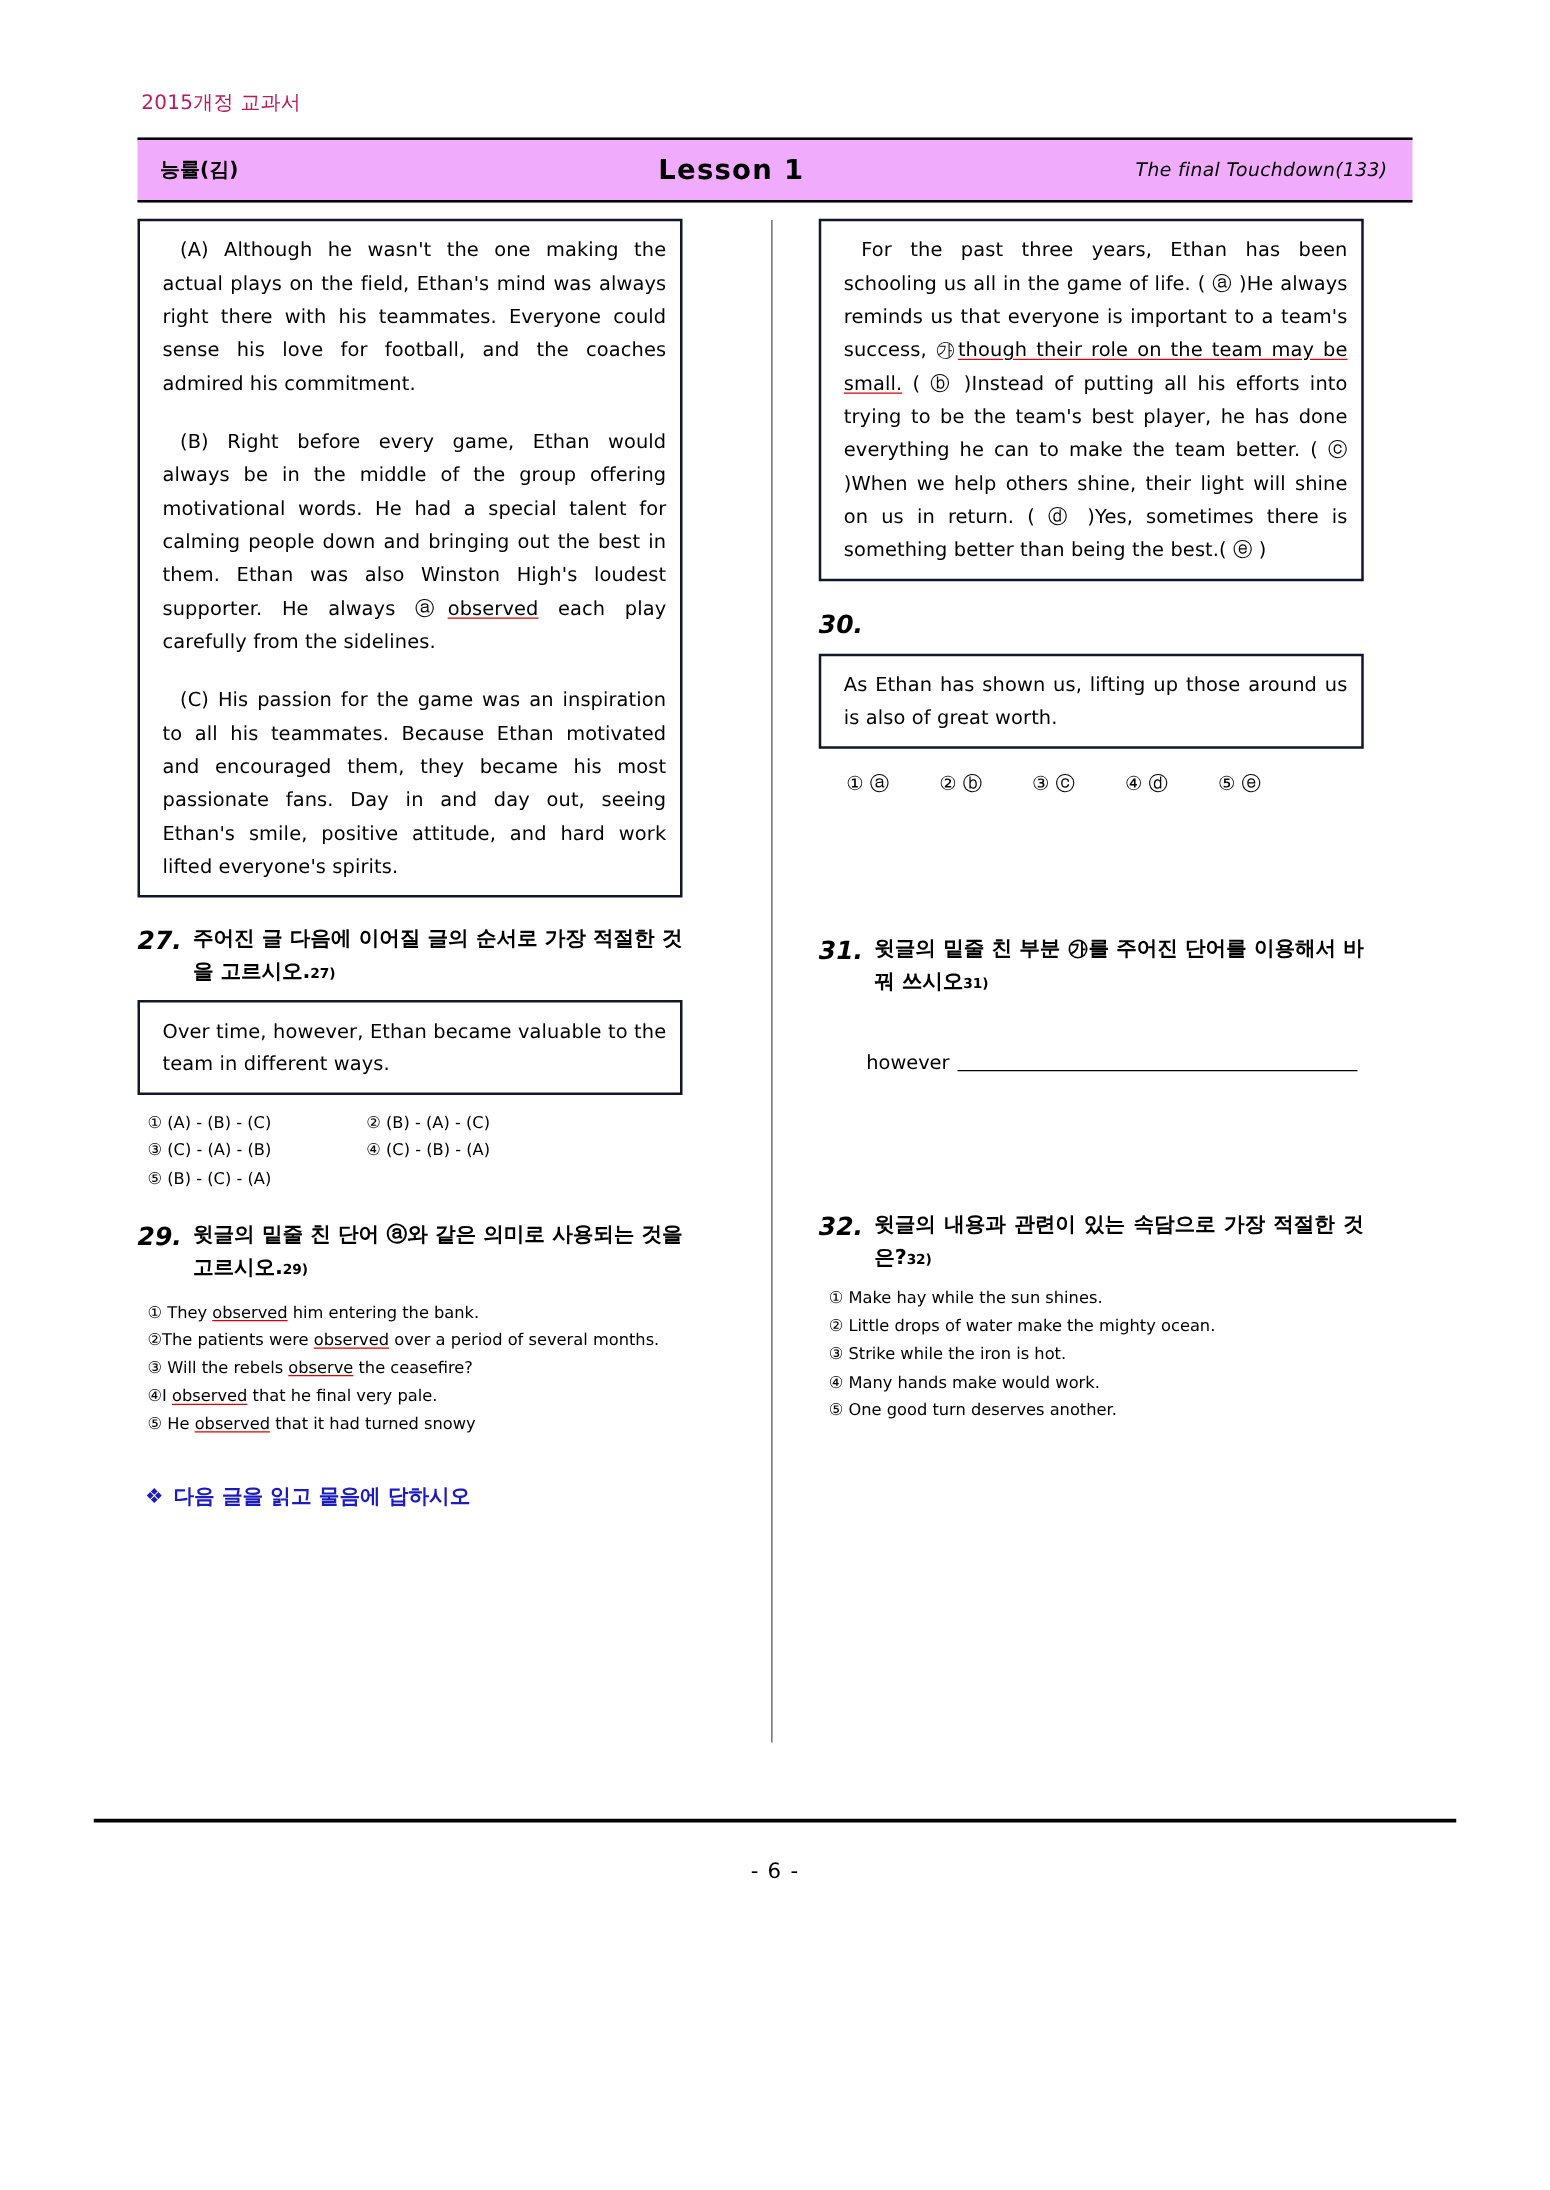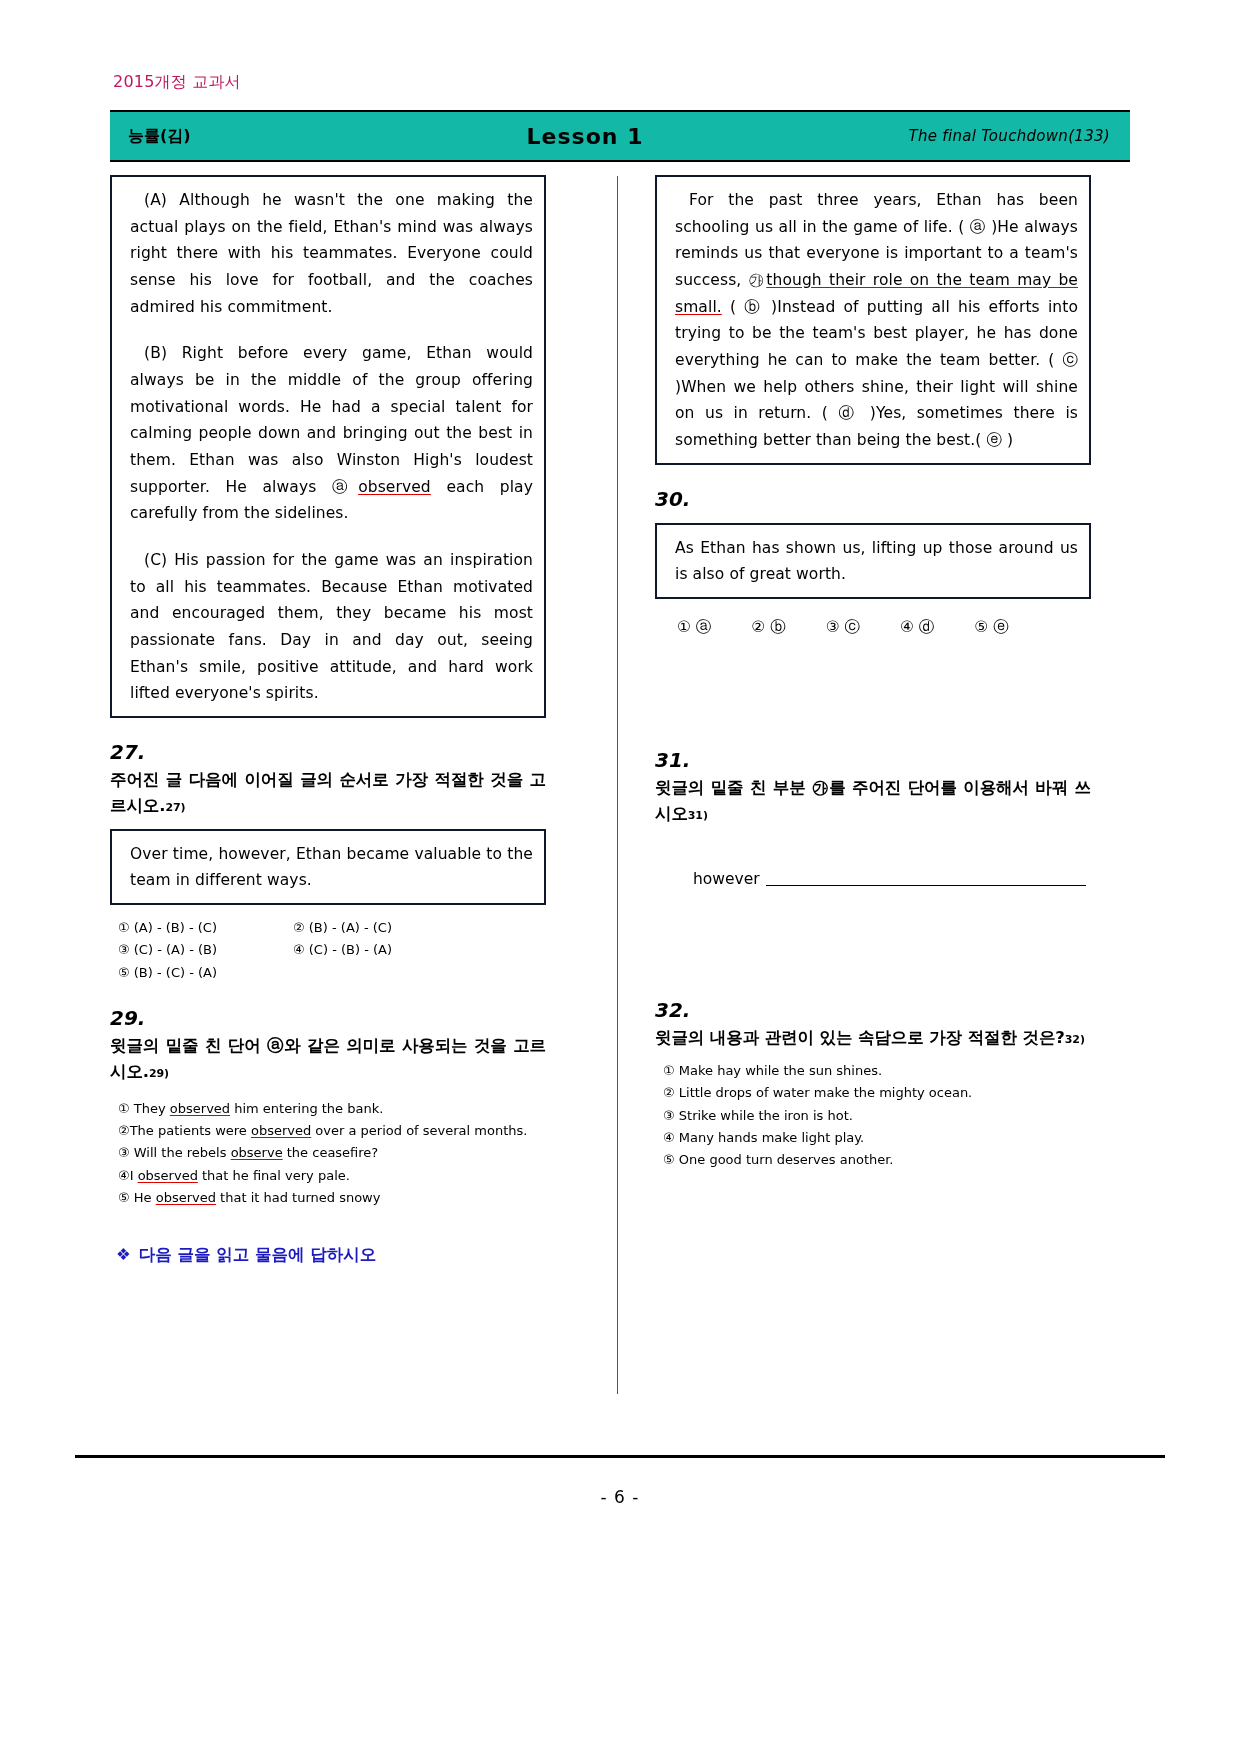--- a/index.html
+++ b/index.html
@@ -35,21 +35,21 @@
     white-space: nowrap;
   }
 
   
   .lesson-bar {
     position: absolute;
     left: 110px;
     top: 110px;
     width: 1020px;
     height: 52px;
-    background: #14b8a6;
+    background: #f0abfc;
     border-top: 2px solid #000;
     border-bottom: 2px solid #000;
     display: flex;
     align-items: center;
   }
   .lesson-left {
     width: 230px;
     padding-left: 18px;
     font-size: 16px;
     font-weight: 600;
@@ -116,21 +116,20 @@
 
   
   .q {
     margin-top: 20px;
   }
   .q-head {
     display: flex;
     align-items: flex-start;
     font-size: 16px;
     line-height: 1.55;
-    flex-direction: column;
   }
   .q-num {
     font-weight: bold;
     font-style: italic;
     font-size: 20px;
     flex: 0 0 auto;
     padding-right: 9px;
     line-height: 1.45;
   }
   .q-text {
@@ -347,21 +346,21 @@
 
     <div class="q">
       <div class="q-head">
         <span class="q-num">32.</span>
         <span class="q-text"><span>윗글의 내용과 관련이 있는 속담으로 가장 적절한 것은?</span><span class="q-sup">32)</span></span>
       </div>
       <div class="choices" style="margin-top:9px;">
         <div class="choice-line">① Make hay while the sun shines.</div>
         <div class="choice-line">② Little drops of water make the mighty ocean.</div>
         <div class="choice-line">③ Strike while the iron is hot.</div>
-        <div class="choice-line">④ Many hands make light play.</div>
+        <div class="choice-line">④ Many hands make would work.</div>
         <div class="choice-line">⑤ One good turn deserves another.</div>
       </div>
     </div>
 
   </div>
 
   <div class="footer-rule"></div>
   <div class="footer-page">- 6 -</div>
 
 </div>

